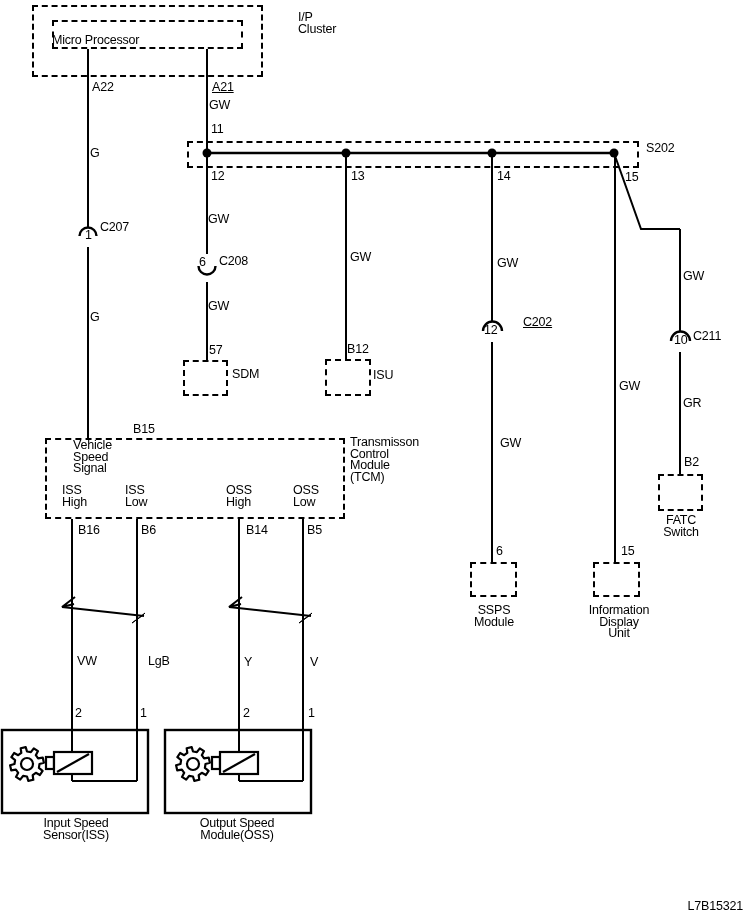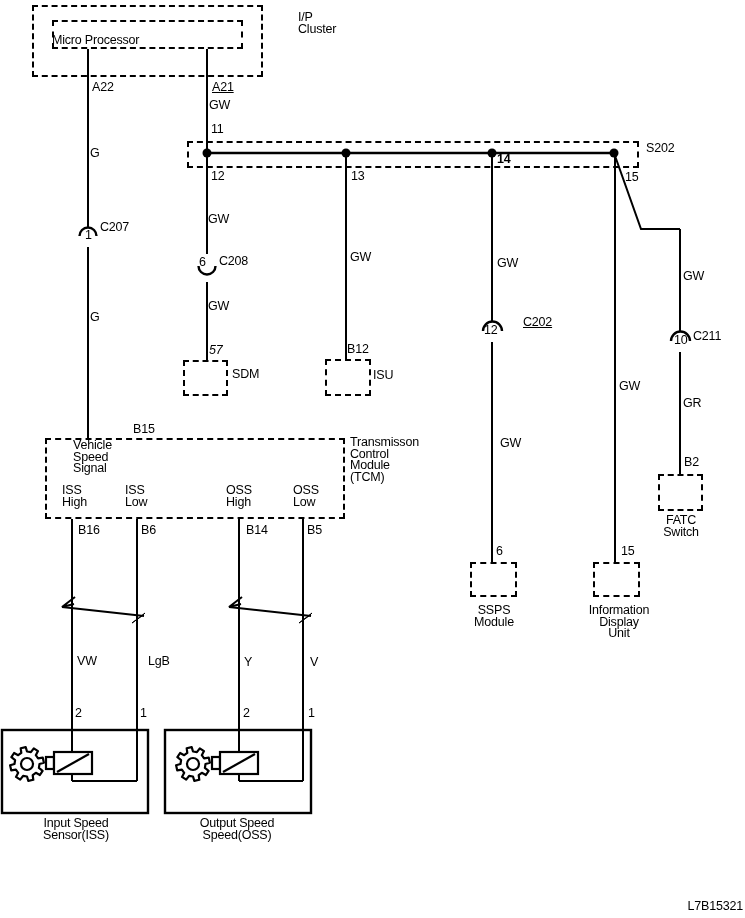--- a/index.html
+++ b/index.html
@@ -115,33 +115,33 @@
   </div>
   <div class="lbl" style="left:92px;top:82px;">A22</div>
   <div class="lbl" style="left:212px;top:82px;text-decoration:underline;">A21</div>
   <div class="lbl" style="left:209px;top:100px;">GW</div>
   <div class="lbl" style="left:211px;top:124px;">11</div>
   <div class="lbl" style="left:90px;top:148px;">G</div>
 
   <div class="lbl" style="left:646px;top:143px;">S202</div>
   <div class="lbl" style="left:211px;top:171px;">12</div>
   <div class="lbl" style="left:351px;top:171px;">13</div>
-  <div class="lbl" style="left:497px;top:154px;font-weight:bold;">14</div>
+  <div class="lbl" style="left:497px;top:171px;">14</div>
   <div class="lbl" style="left:625px;top:172px;">15</div>
 
   <div class="lbl" style="left:100px;top:222px;">C207</div>
   <div class="lbl" style="left:85px;top:230px;">1</div>
   <div class="lbl" style="left:90px;top:312px;">G</div>
   <div class="lbl" style="left:93px;top:424px;margin-left:40px;">B15</div>
 
   <div class="lbl" style="left:208px;top:214px;">GW</div>
   <div class="lbl" style="left:199px;top:257px;">6</div>
   <div class="lbl" style="left:219px;top:256px;">C208</div>
   <div class="lbl" style="left:208px;top:301px;">GW</div>
-  <div class="lbl" style="left:209px;top:345px;font-style:italic;">57</div>
+  <div class="lbl" style="left:209px;top:345px;">57</div>
   <div class="lbl" style="left:232px;top:369px;">SDM</div>
 
   <div class="lbl" style="left:350px;top:252px;">GW</div>
   <div class="lbl" style="left:347px;top:344px;">B12</div>
   <div class="lbl" style="left:373px;top:370px;">ISU</div>
 
   <div class="lbl" style="left:497px;top:258px;">GW</div>
   <div class="lbl" style="left:484px;top:325px;">12</div>
   <div class="lbl" style="left:523px;top:317px;text-decoration:underline;">C202</div>
   <div class="lbl" style="left:500px;top:438px;">GW</div>
@@ -209,17 +209,17 @@
   <div class="lbl" style="left:140px;top:708px;">1</div>
   <div class="lbl" style="left:243px;top:708px;">2</div>
   <div class="lbl" style="left:308px;top:708px;">1</div>
 
   <div class="lbl ctr" style="left:76px;top:818px;">
     <span>Input Speed</span>
     <span>Sensor(ISS)</span>
   </div>
   <div class="lbl ctr" style="left:237px;top:818px;">
     <span>Output Speed</span>
-    <span>Speed(OSS)</span>
+    <span>Module(OSS)</span>
   </div>
 
   <div class="lbl rt" style="left:660px;top:901px;width:83px;">L7B15321</div>
 </div>
 
 </body></html>

